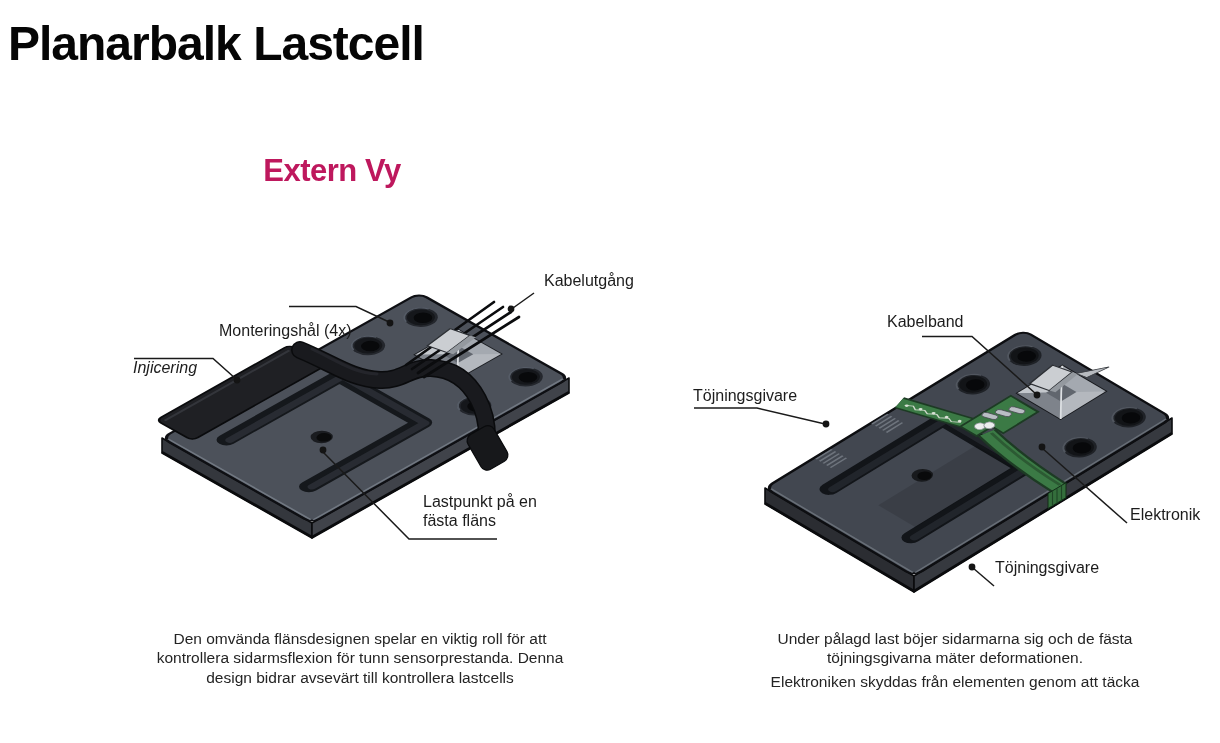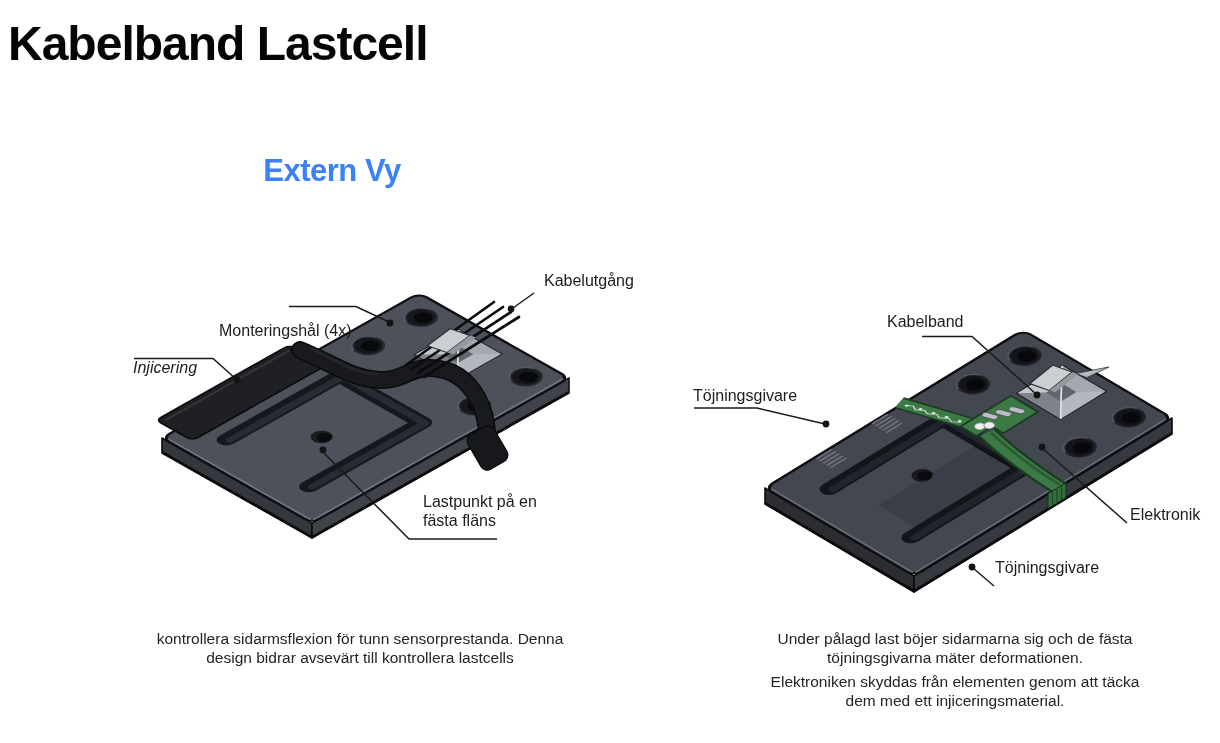--- a/index.html
+++ b/index.html
@@ -1,21 +1,21 @@
 <!DOCTYPE html>
 <html><head>
 <meta charset="utf-8">
 <style>
   html,body{margin:0;padding:0;background:#fff;}
   .stage{position:relative;width:1220px;height:743px;background:#fff;overflow:hidden;
          font-family:"Liberation Sans",sans-serif;color:#111;}
   .page-title{position:absolute;left:8px;top:16px;font-size:48px;font-weight:bold;
               letter-spacing:-1px;color:#050505;white-space:nowrap;}
   .view-heading{position:absolute;top:153px;transform:translateX(-50%);font-size:31px;
-                font-weight:bold;letter-spacing:-0.5px;color:#3b82f6;white-space:nowrap;}
+                font-weight:bold;letter-spacing:-0.5px;color:#be185d;white-space:nowrap;}
   .vh-ext{left:332px;}
   .vh-int{left:994px;}
   svg.canvas{position:absolute;left:0;top:0;}
   .lbl{position:absolute;font-size:16px;line-height:19px;color:#1c1c1c;white-space:nowrap;}
   .lbl-mounting{left:219px;top:284px;margin-top:37px;}
   .lbl-cableout{left:544px;top:271px;}
   .lbl-injection{left:133px;top:358px;font-style:italic;}
   .lbl-loadpoint{left:423px;top:492px;white-space:normal;}
   .lbl-kabelband{left:887px;top:312px;}
   .lbl-tojnleft{left:693px;top:386px;}
@@ -24,21 +24,21 @@
   .caption{position:absolute;font-size:15.5px;line-height:19.4px;color:#242424;text-align:center;}
   .cap-ext{left:130px;top:629px;width:460px;}
   .cap-int{left:725px;top:629px;width:460px;}
   .cap-int .para2{margin-top:4px;}
 </style>
 </head>
 <body>
 
 <div class="stage">
 
-  <div class="page-title">Kabelband Lastcell</div>
+  <div class="page-title">Planarbalk Lastcell</div>
   <div class="view-heading vh-ext">Extern Vy</div>
 
   <svg class="canvas" width="1220" height="743" viewBox="0 0 1220 743">
 
     <g>
 
       <polygon points="162,438 312,523 312,538 162,453" fill="#34373d" stroke="#0b0c0e" stroke-width="1.6" stroke-linejoin="round"></polygon>
       <polygon points="312,523 569,378 569,393 312,538" fill="#40434a" stroke="#0b0c0e" stroke-width="1.6" stroke-linejoin="round"></polygon>
       <path d="M162,452 L312,537 L569,392" fill="none" stroke="#0a0b0d" stroke-width="2.4" stroke-linejoin="round"></path>
 
@@ -270,27 +270,27 @@
   <div class="lbl lbl-loadpoint">
     <div>Lastpunkt på en</div>
     <div>fästa fläns</div>
   </div>
   <div class="lbl lbl-kabelband">Kabelband</div>
   <div class="lbl lbl-tojnleft">Töjningsgivare</div>
   <div class="lbl lbl-elektronik">Elektronik</div>
   <div class="lbl lbl-tojnbottom">Töjningsgivare</div>
 
   <div class="caption cap-ext">
+    <div>Den omvända flänsdesignen spelar en viktig roll för att</div>
     <div>kontrollera sidarmsflexion för tunn sensorprestanda. Denna</div>
     <div>design bidrar avsevärt till kontrollera lastcells</div>
   </div>
   <div class="caption cap-int">
     <div class="para1">
       <div>Under pålagd last böjer sidarmarna sig och de fästa</div>
       <div>töjningsgivarna mäter deformationen.</div>
     </div>
     <div class="para2">
       <div>Elektroniken skyddas från elementen genom att täcka</div>
-      <div>dem med ett injiceringsmaterial.</div>
     </div>
   </div>
 
 </div>
 
 </body></html>

